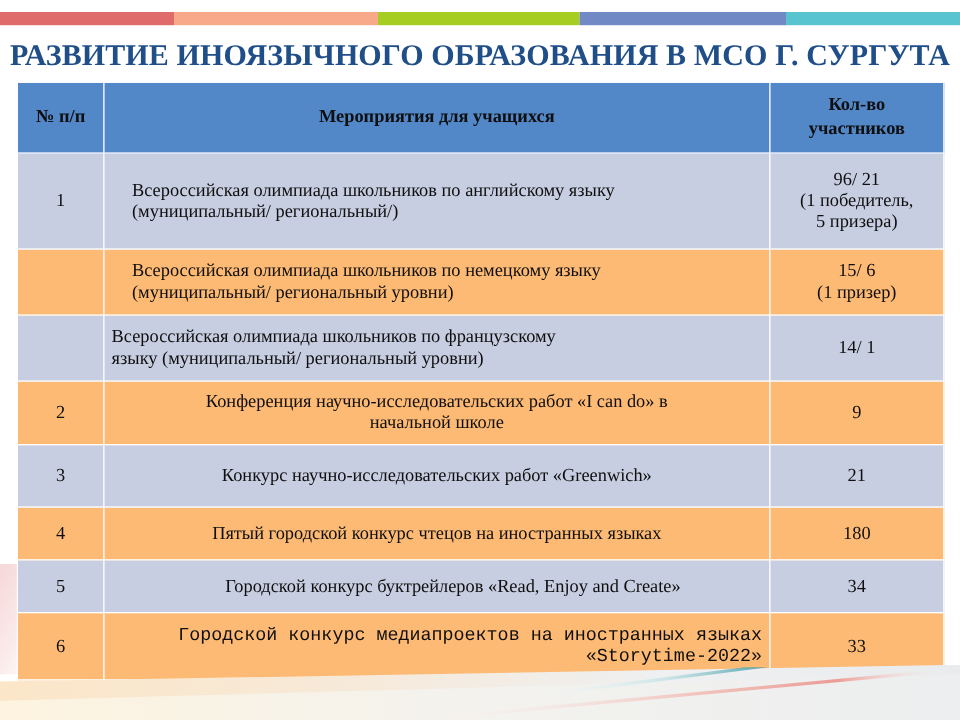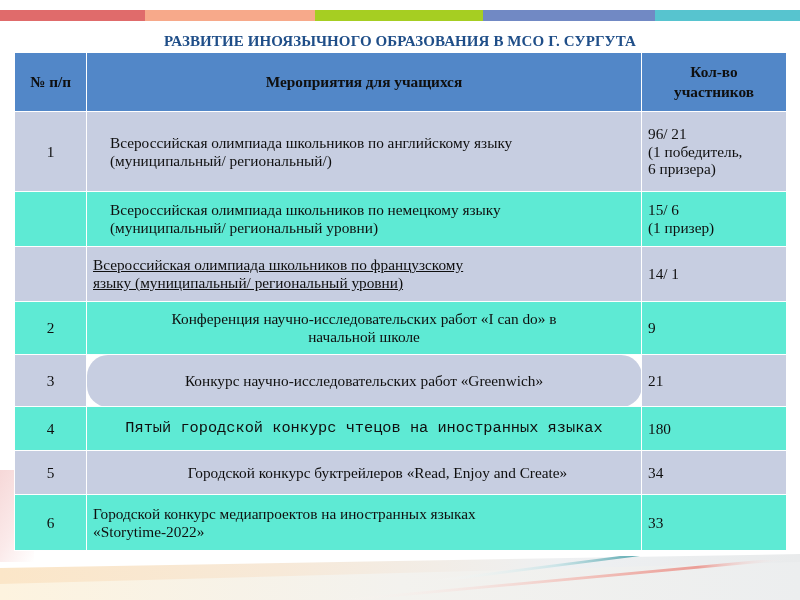--- a/index.html
+++ b/index.html
@@ -47,33 +47,33 @@
     pointer-events: none;
   }
 
   
   #title {
     position: absolute;
     left: 0;
     top: 33px;
     width: 800px;
     text-align: center;
-    font-size: 15px;
+    font-size: 25px;
     font-weight: bold;
     color: #1f4e88;
     letter-spacing: 0.1px;
     font-family: "Liberation Serif", "DejaVu Serif", serif;
     white-space: nowrap;
   }
 
   
   #tbl-wrap {
     position: absolute;
     left: 14px;
-    top: 52px;
+    top: 68px;
     width: 772px;
   }
   table.grid {
     border-collapse: collapse;
     width: 772px;
     table-layout: fixed;
   }
   table.grid col.c-num   { width: 72px; }
   table.grid col.c-event { width: 555px; }
   table.grid col.c-cnt   { width: 145px; }
@@ -94,26 +94,26 @@
     font-weight: bold;
     text-align: center;
     font-size: 16px;
     border-color: #ffffff;
   }
   thead th.th-num   { height: 52px; }
   thead th.th-event { height: 52px; }
   thead th.th-cnt   { height: 52px; line-height: 1.3; }
 
   tbody tr.shade td { background: #c7cee1; }
-  tbody tr.light td { background: #5eead4; }
+  tbody tr.light td { background: #fdba74; }
 
   td.num  { text-align: center; font-size: 15.5px; }
-  td.cnt  { font-size: 15.5px; line-height: 1.25; }
+  td.cnt  { text-align: center; font-size: 15.5px; line-height: 1.25; }
   td.ev   { text-align: center; }
-  td.ev.just { text-align: justify; text-align-last: left; text-decoration: underline; }
+  td.ev.just { text-align: justify; text-align-last: left; }
   td.ev.left { text-align: left; padding-left: 23px; }
 
   .sub { display: block; }
 </style>
 </head>
 <body>
 
 <div id="topbar">
     <div class="seg" style="background: rgb(224, 107, 107); width: 145px;"></div>
     <div class="seg" style="background: rgb(247, 169, 138); width: 170px;"></div>
@@ -146,21 +146,21 @@
     <tbody id="tbody">
         <tr class="shade" style="height: 80px;">
           <td class="num">1</td>
           <td class="ev left">
             <span class="sub">Всероссийская олимпиада школьников по английскому языку</span>
             <span class="sub">(муниципальный/ региональный/)</span>
           </td>
           <td class="cnt">
             <span class="sub">96/ 21</span>
             <span class="sub">(1 победитель,</span>
-            <span class="sub">6 призера)</span>
+            <span class="sub">5 призера)</span>
           </td>
         </tr>
         <tr class="light" style="height: 55px;">
           <td class="num"></td>
           <td class="ev left">
             <span class="sub">Всероссийская олимпиада школьников по немецкому языку</span>
             <span class="sub">(муниципальный/ региональный уровни)</span>
           </td>
           <td class="cnt">
             <span class="sub">15/ 6</span>
@@ -182,48 +182,48 @@
           <td class="ev " style="text-align: center;">
             <span class="sub">Конференция научно-исследовательских работ «I can do» в</span>
             <span class="sub">начальной школе</span>
           </td>
           <td class="cnt">
             <span class="sub">9</span>
           </td>
         </tr>
         <tr class="shade" style="height: 52px;">
           <td class="num">3</td>
-          <td class="ev " style="text-align: center; border-radius: 21px;">
+          <td class="ev " style="text-align: center;">
             <span class="sub">Конкурс научно-исследовательских работ «Greenwich»</span>
           </td>
           <td class="cnt">
             <span class="sub">21</span>
           </td>
         </tr>
         <tr class="light" style="height: 44px;">
           <td class="num">4</td>
-          <td class="ev " style="text-align: center; font-family: Liberation Mono, monospace;">
+          <td class="ev " style="text-align: center;">
             <span class="sub">Пятый городской конкурс чтецов на иностранных языках</span>
           </td>
           <td class="cnt">
             <span class="sub">180</span>
           </td>
         </tr>
         <tr class="shade" style="height: 44px;">
           <td class="num">5</td>
           <td class="ev " style="text-align: center; padding-left: 33px;">
             <span class="sub">Городской конкурс буктрейлеров «Read, Enjoy and Create»</span>
           </td>
           <td class="cnt">
             <span class="sub">34</span>
           </td>
         </tr>
         <tr class="light" style="height: 56px;">
           <td class="num">6</td>
-          <td class="ev " style="text-align: left;">
+          <td class="ev " style="text-align: right; font-family: Liberation Mono, monospace;">
             <span class="sub">Городской конкурс медиапроектов на иностранных языках</span>
             <span class="sub">«Storytime-2022»</span>
           </td>
           <td class="cnt">
             <span class="sub">33</span>
           </td>
         </tr>
       </tbody>
   </table>
 </div>

